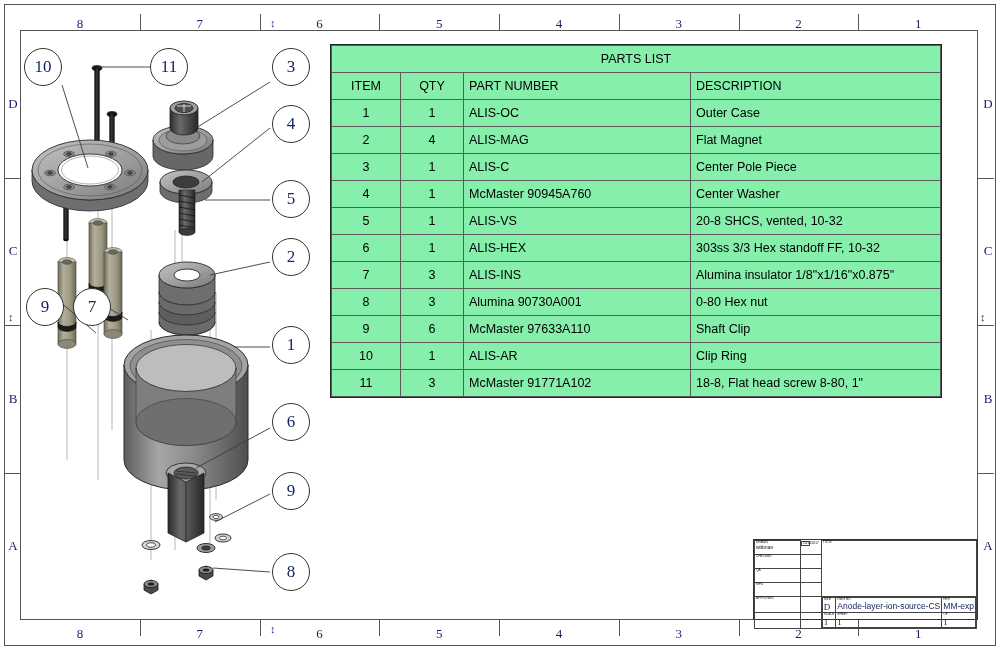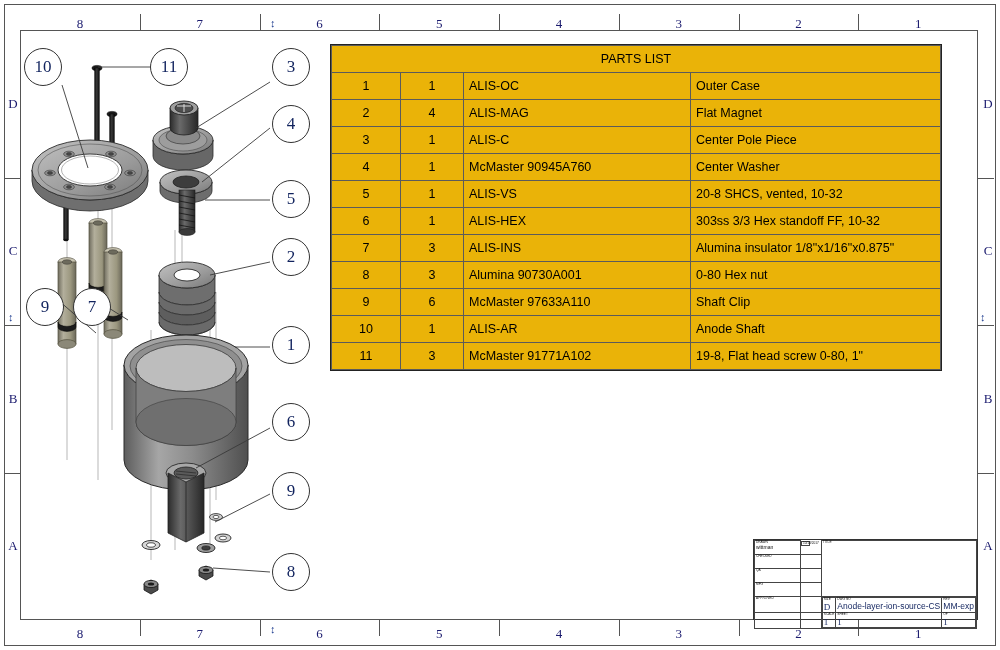--- a/index.html
+++ b/index.html
@@ -16,21 +16,21 @@
   .zone-num{position:absolute;font-size:13px;color:#1a1a6e;text-align:center;
             width:20px;font-family:"Liberation Serif","DejaVu Serif",serif;}
   .zone-let{position:absolute;font-size:13px;color:#1a1a6e;text-align:center;
             width:14px;font-family:"Liberation Serif","DejaVu Serif",serif;}
   .tick-v{position:absolute;width:1px;background:#555;}
   .tick-h{position:absolute;height:1px;background:#555;}
   .centermark{position:absolute;color:#1a3a8e;font-size:11px;line-height:1;}
 
   
   #parts-list{position:absolute;left:330px;top:44px;width:612px;
-              border:1px solid #222;box-sizing:border-box;background:#eab308;}
+              border:1px solid #222;box-sizing:border-box;background:#86efac;}
   #parts-list table{border-collapse:collapse;width:100%;
                     font-family:"Liberation Sans","DejaVu Sans",sans-serif;}
   #parts-list td,#parts-list th{border:1px solid #5b5b5b;
         font-weight:normal;font-size:12.5px;padding:0 5px;height:26px;
         vertical-align:middle;}
   .pl-title{text-align:center;font-size:12.5px;height:22px;border:1px solid #5b5b5b;}
   .pl-head{text-align:center;height:30px;}
   .c-item{width:58px;text-align:center;}
   .c-qty{width:52px;text-align:center;}
   .c-pn{width:216px;text-align:left;}
@@ -343,20 +343,26 @@
       <line x1="270" y1="572" x2="213" y2="568"></line>
     </g>
   </svg>
 
   <div id="parts-list">
     <table>
       <tbody>
           <tr>
             <td class="pl-title" colspan="4">PARTS LIST</td>
           </tr>
+      <tr>
+        <th class="pl-head c-item">ITEM</th>
+        <th class="pl-head c-qty">QTY</th>
+        <th class="pl-head c-pn">PART NUMBER</th>
+        <th class="pl-head c-desc">DESCRIPTION</th>
+      </tr>
       </tbody>
         <tbody id="parts-body">
           <tr>
             <td class="c-item">1</td>
             <td class="c-qty">1</td>
             <td class="c-pn">ALIS-OC</td>
             <td class="c-desc">Outer Case</td>
           </tr>
           <tr>
             <td class="c-item">2</td>
@@ -403,27 +409,27 @@
           <tr>
             <td class="c-item">9</td>
             <td class="c-qty">6</td>
             <td class="c-pn">McMaster 97633A110</td>
             <td class="c-desc">Shaft Clip</td>
           </tr>
           <tr>
             <td class="c-item">10</td>
             <td class="c-qty">1</td>
             <td class="c-pn">ALIS-AR</td>
-            <td class="c-desc">Anode Shaft</td>
+            <td class="c-desc">Clip Ring</td>
           </tr>
           <tr>
             <td class="c-item">11</td>
             <td class="c-qty">3</td>
             <td class="c-pn">McMaster 91771A102</td>
-            <td class="c-desc">19-8, Flat head screw 0-80, 1"</td>
+            <td class="c-desc">18-8, Flat head screw 8-80, 1"</td>
           </tr>
         </tbody>
     </table>
   </div>
 
   <div id="balloon-layer">
       <div class="balloon" style="left: 24px; top: 48px;">10</div>
       <div class="balloon" style="left: 150px; top: 48px;">11</div>
       <div class="balloon" style="left: 272px; top: 48px;">3</div>
       <div class="balloon" style="left: 272px; top: 105px;">4</div>

